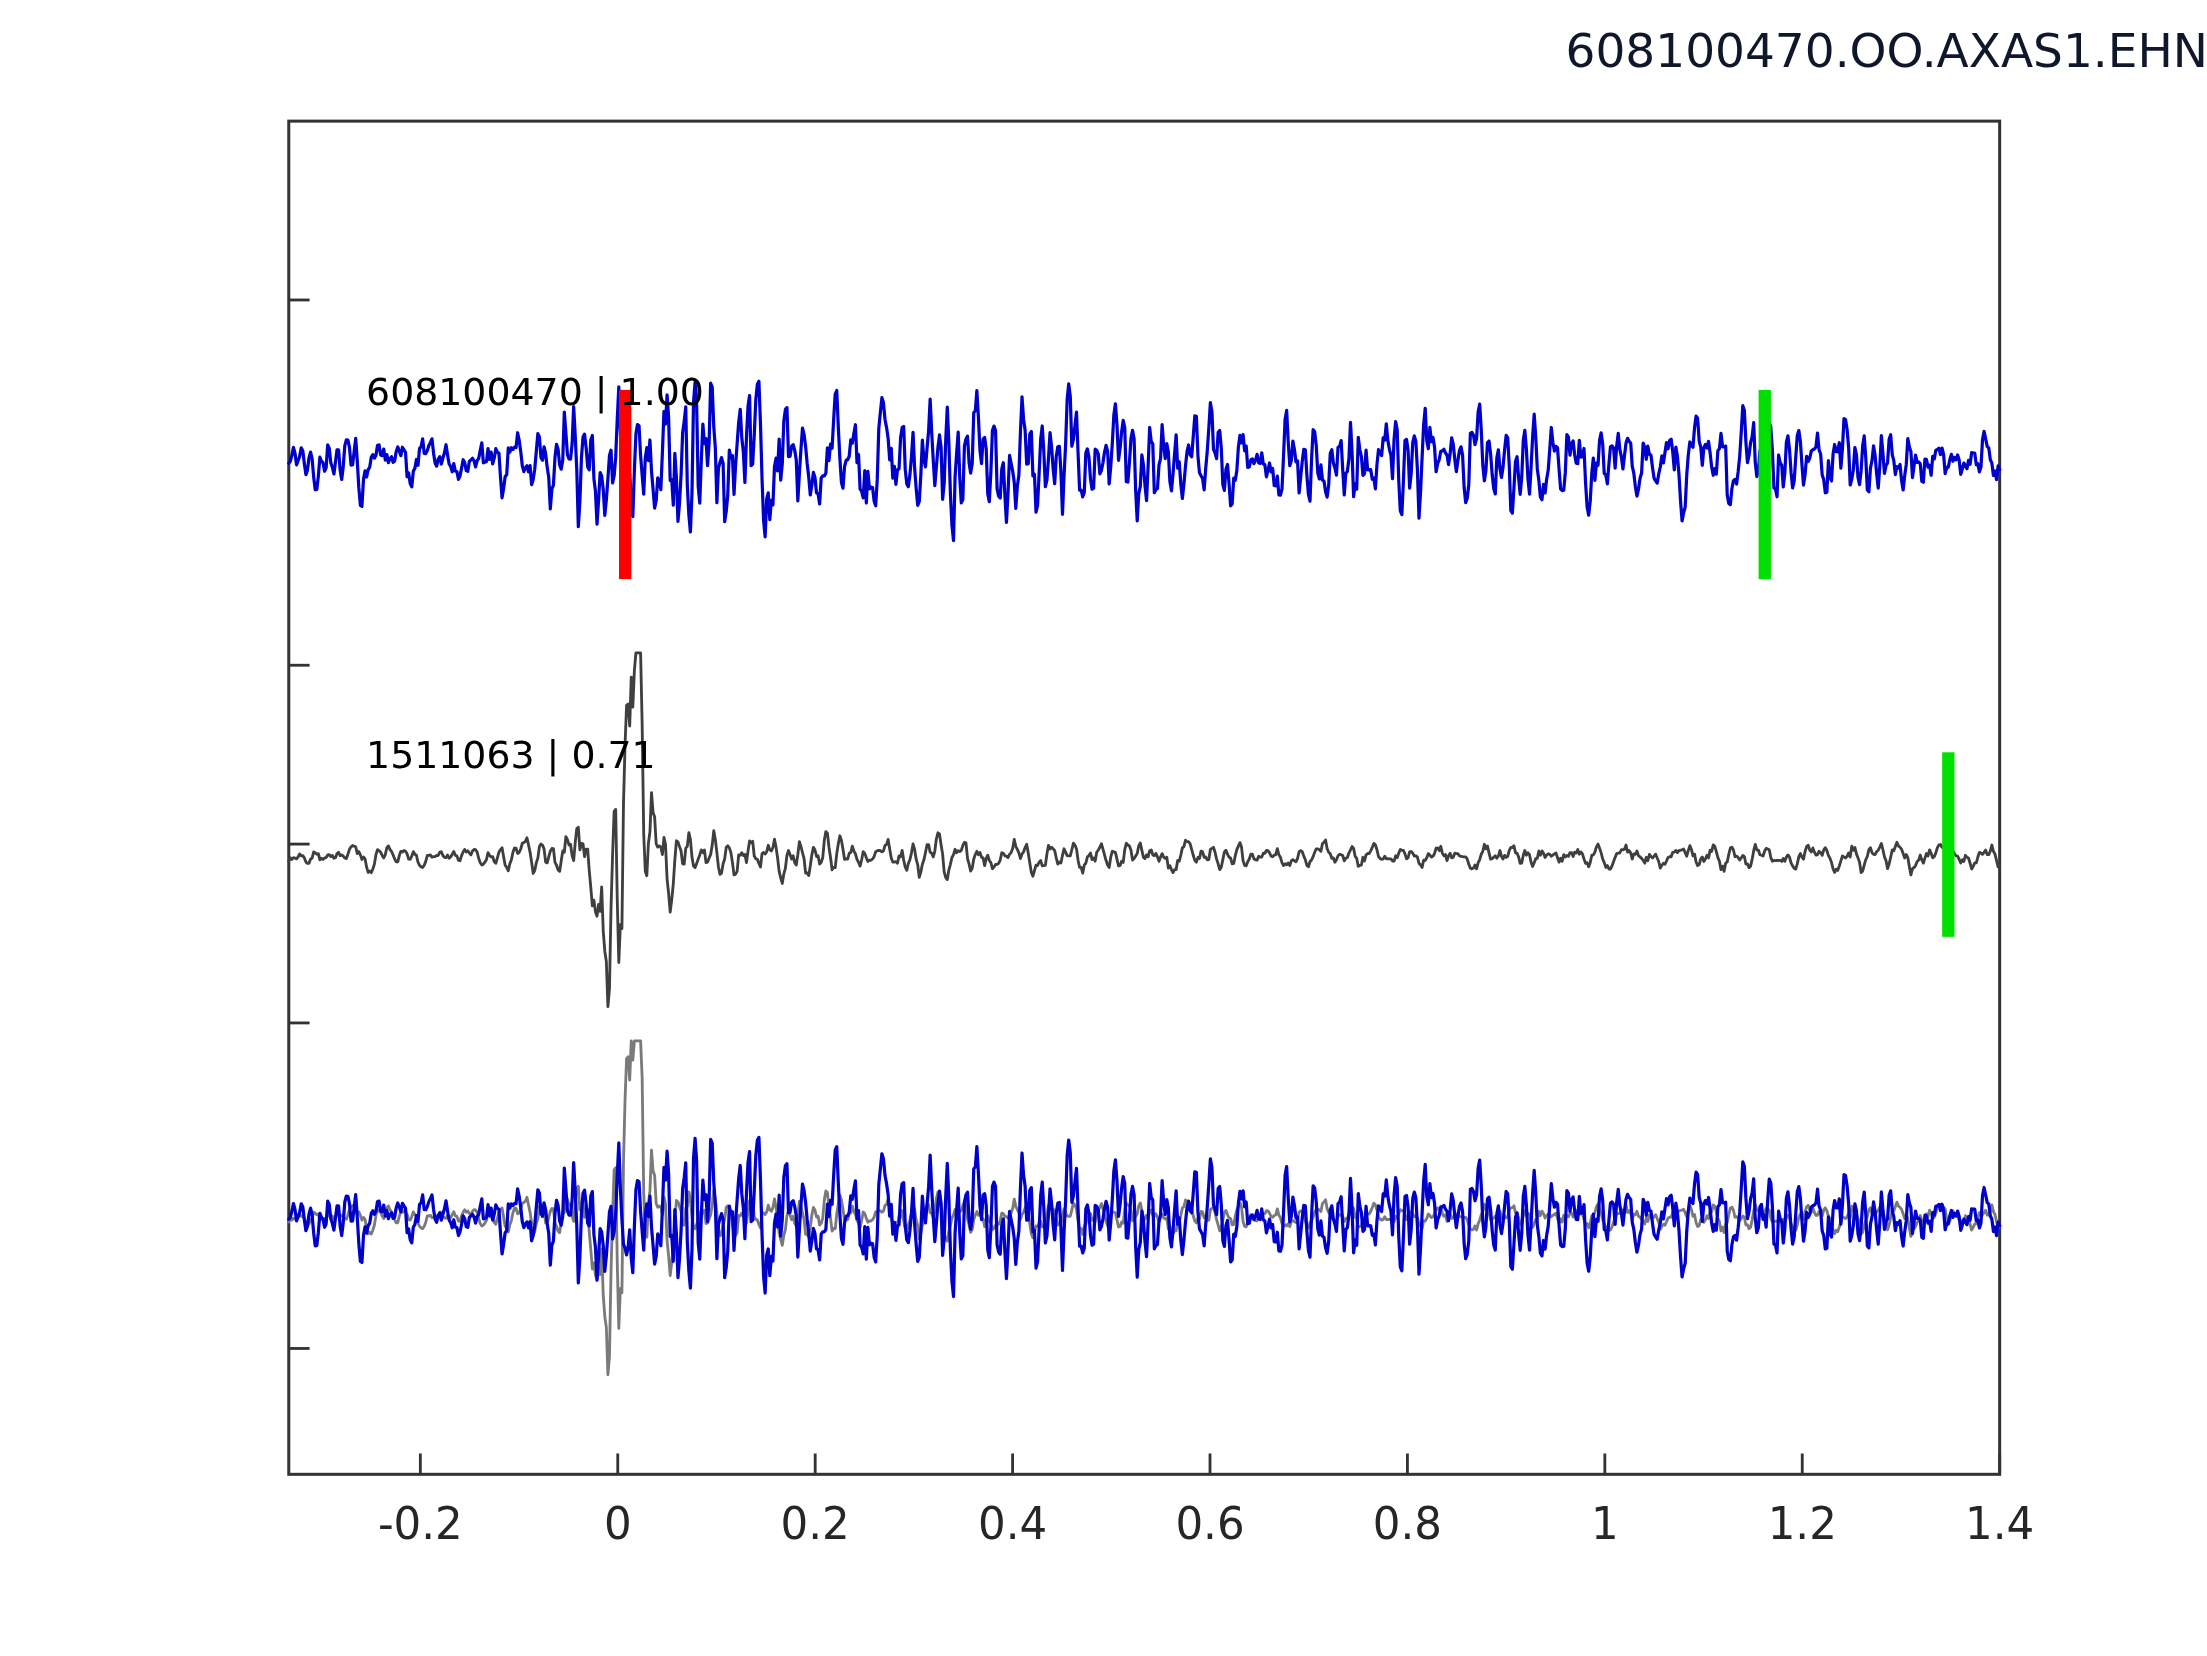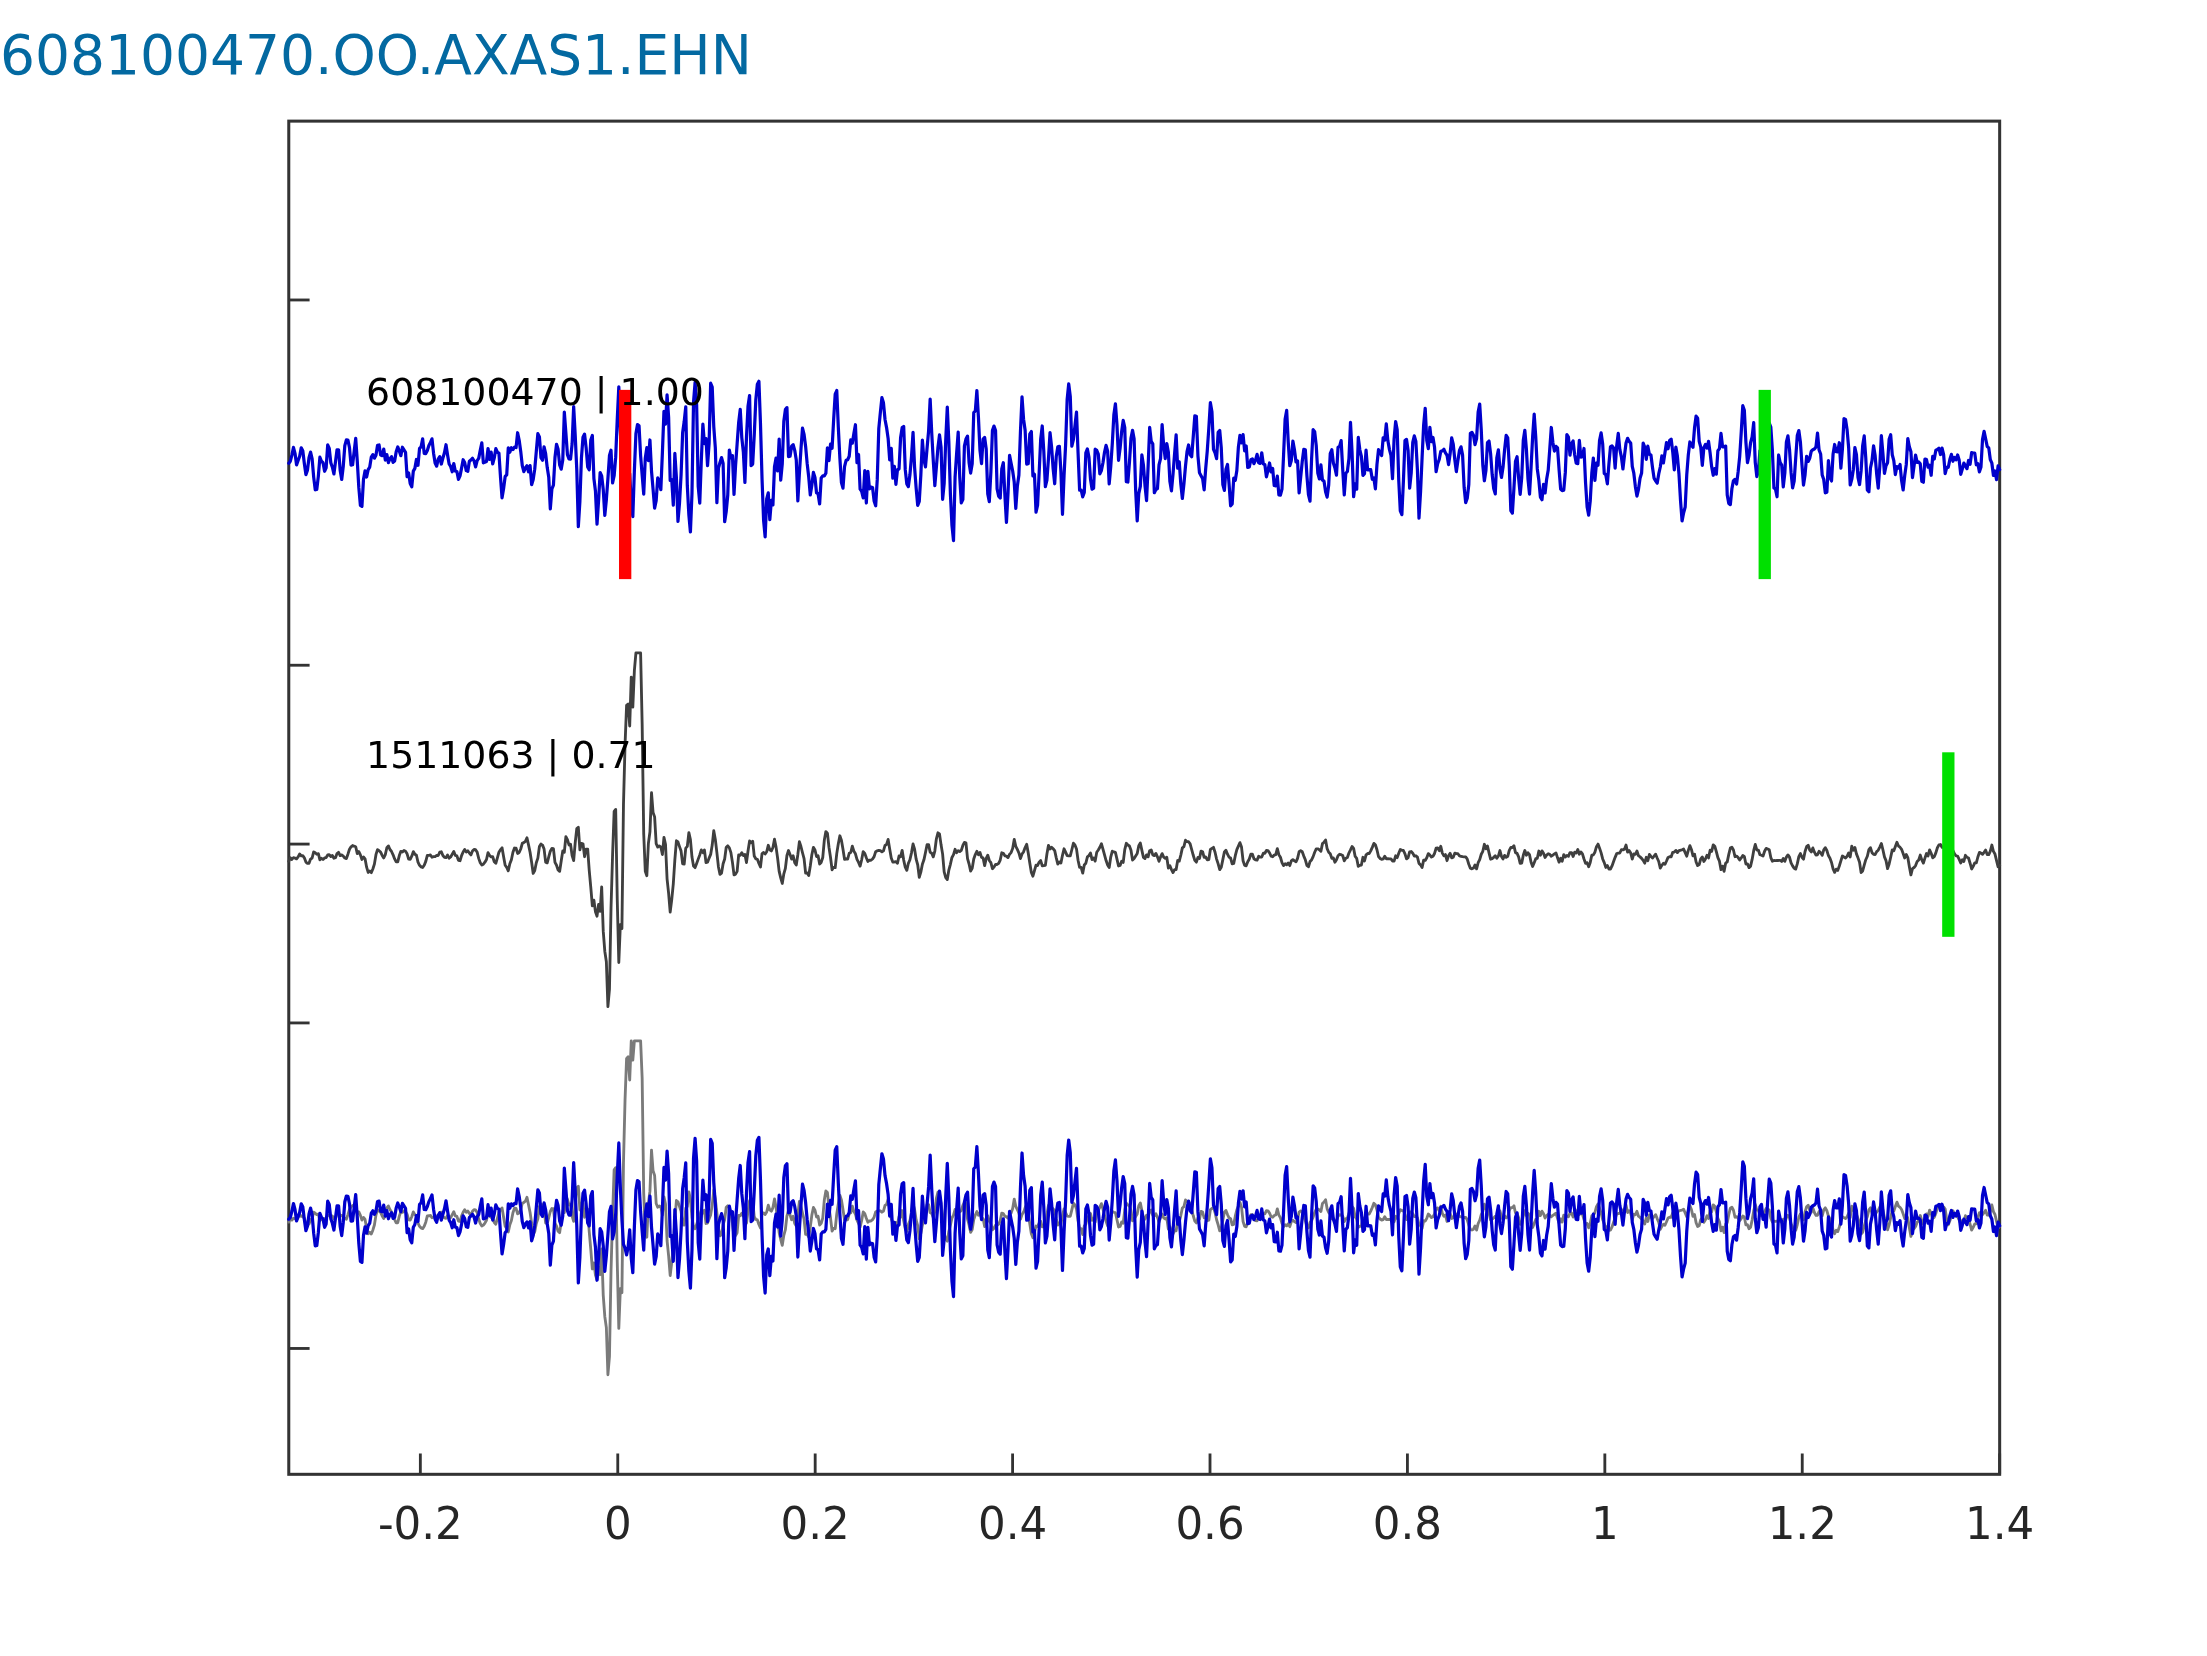--- a/index.html
+++ b/index.html
@@ -15,24 +15,24 @@
     width: 2208px;
     height: 1656px;
     background: #ffffff;
     overflow: hidden;
   }
   #fig-title {
     position: absolute;
     left: 0;
     top: 23px;
     width: 2208px;
-    text-align: left;
-    font-size: 55px;
+    text-align: right;
+    font-size: 47px;
     font-weight: normal;
-    color: #0369a1;
+    color: #0f172a;
     letter-spacing: 0px;
     font-family: "DejaVu Sans", "Liberation Sans", sans-serif;
   }
   #plot-svg {
     position: absolute;
     left: 0;
     top: 0;
   }
   .tracelabel {
     font-size: 40px;

